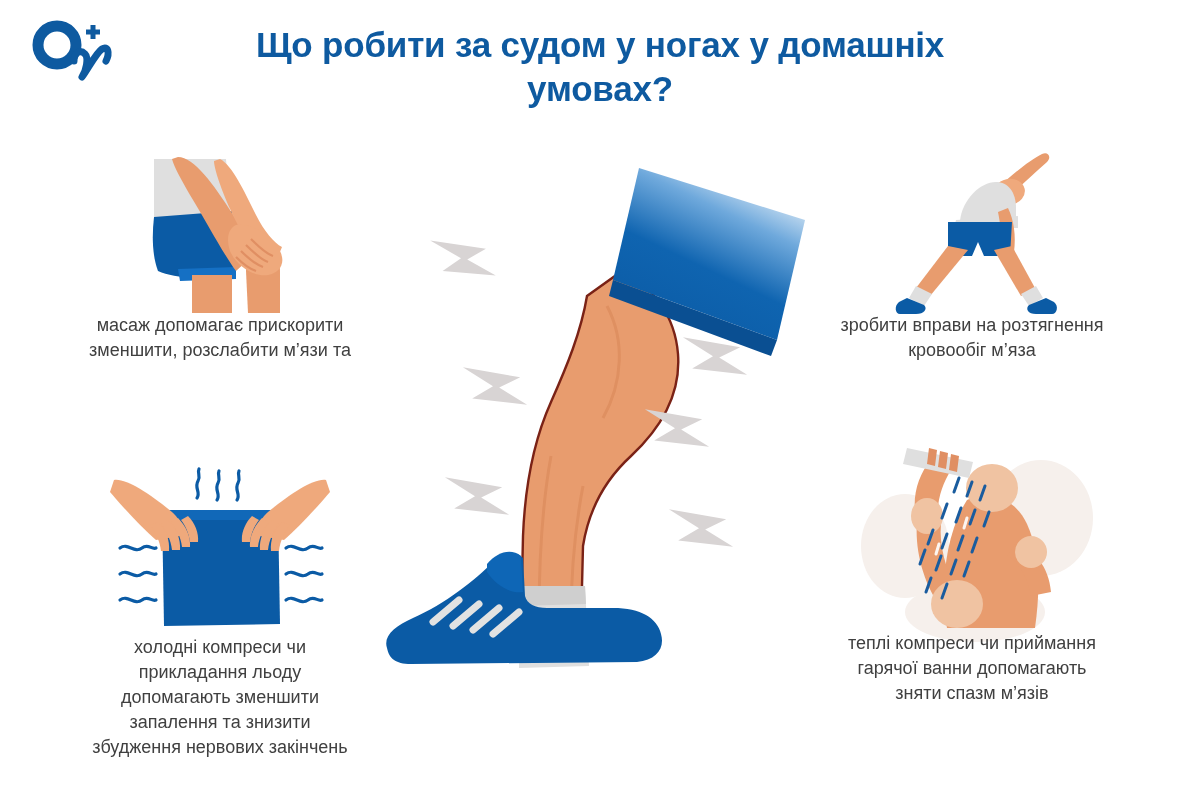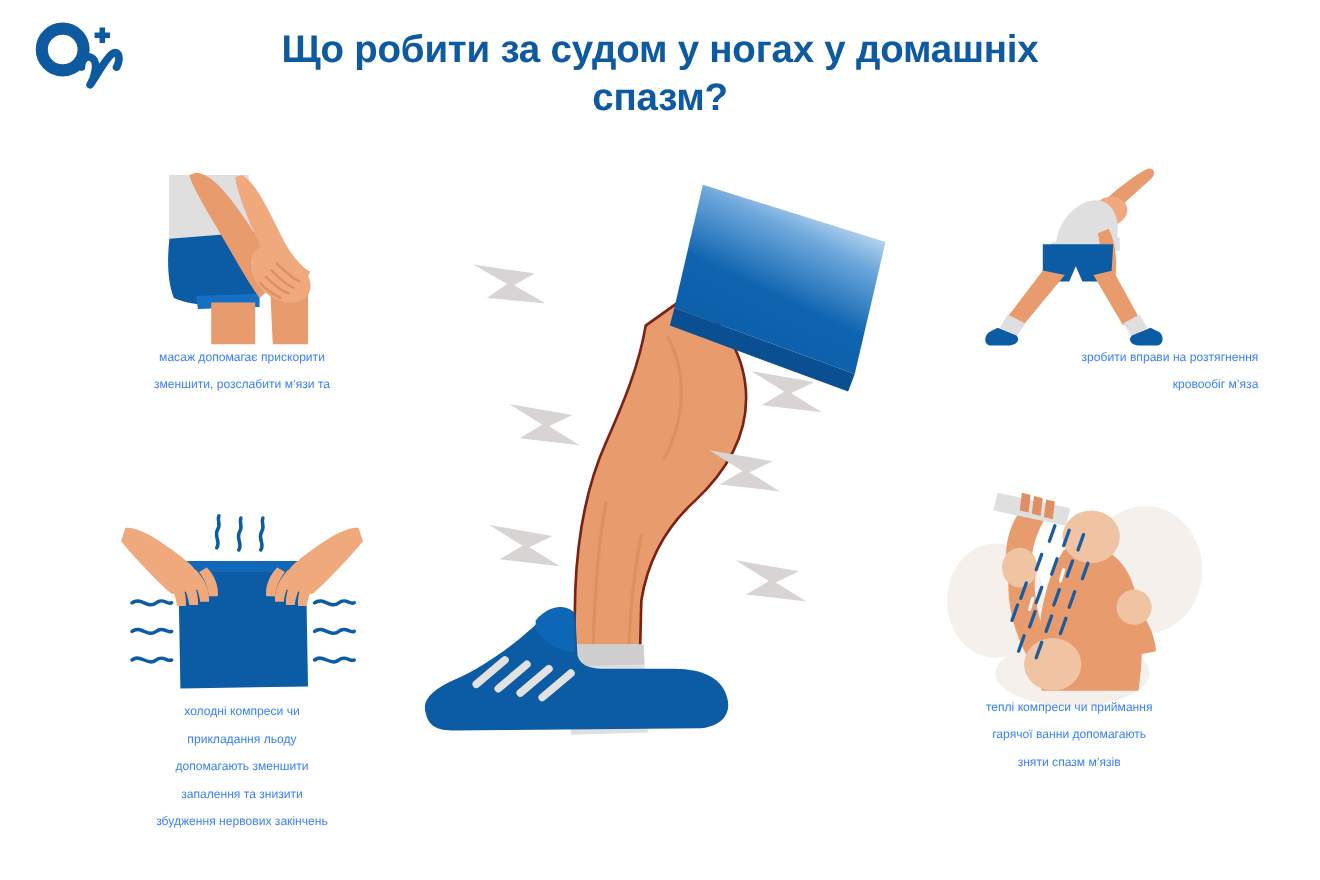--- a/index.html
+++ b/index.html
@@ -48,29 +48,29 @@
     font-weight: bold;
     letter-spacing: -0.2px;
     font-family: "Liberation Sans", "DejaVu Sans", sans-serif;
   }
   #title .ln { display: block; }
 
   
   .caption {
     position: absolute;
     text-align: center;
-    color: #3b82f6;
-    font-size: 11px;
+    color: #404040;
+    font-size: 18px;
     line-height: 25px;
     font-family: "Liberation Sans", "DejaVu Sans", sans-serif;
   }
   .caption .ln { display: block; white-space: nowrap; }
 
   #cap-massage   { left: 48px;  top: 312px; width: 344px; }
-  #cap-stretch   { left: 800px; top: 312px; width: 344px; text-align: right; }
+  #cap-stretch   { left: 800px; top: 312px; width: 344px; }
   #cap-cold      { left: 40px;  top: 634px; width: 360px; }
   #cap-warm      { left: 800px; top: 630px; width: 344px; }
 
   
   .illus { position: absolute; }
   #ill-massage { left: 140px; top: 150px; width: 190px; height: 162px; }
   #ill-stretch { left: 890px; top: 145px; width: 175px; height: 168px; }
   #ill-cold    { left: 100px; top: 455px; width: 240px; height: 178px; }
   #ill-warm    { left: 855px; top: 425px; width: 240px; height: 202px; }
   #ill-leg     { left: 375px; top: 155px; width: 430px; height: 520px; }
@@ -88,21 +88,21 @@
       <circle cx="27" cy="26" r="19" fill="none" stroke="#0E5AA0" stroke-width="11"></circle>
 
       <path d="M44 42 C44 34, 50 30, 55 35 C59 39, 56 52, 52 58 C58 50, 66 34, 72 30 C78 26, 80 34, 76 42" fill="none" stroke="#0E5AA0" stroke-width="7" stroke-linecap="round" stroke-linejoin="round"></path>
 
       <path d="M63 6 L63 20 M56 13 L70 13" stroke="#0E5AA0" stroke-width="5" stroke-linecap="butt"></path>
     </svg>
   </div>
 
   <div id="title">
     <span class="ln">Що робити за судом у ногах у домашніх</span>
-    <span class="ln">спазм?</span>
+    <span class="ln">умовах?</span>
   </div>
 
   <div class="illus" id="ill-massage">
     <svg width="190" height="162" viewBox="0 0 190 162">
 
       <path d="M14 8 L86 8 L86 86 L14 86 Z" fill="#DFDFDF"></path>
       <path d="M14 8 L86 8 L90 60 L14 66 Z" fill="#DFDFDF"></path>
 
       <path d="M14 66 L92 60 L96 118 C70 130, 36 128, 18 120 C12 104, 12 84, 14 66 Z" fill="#0B5BA5"></path>
       <path d="M38 118 L96 116 L96 128 L40 130 Z" fill="#1570C4"></path>

